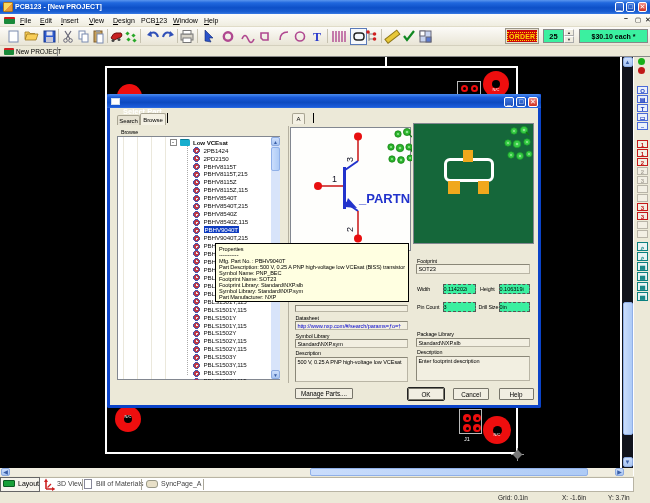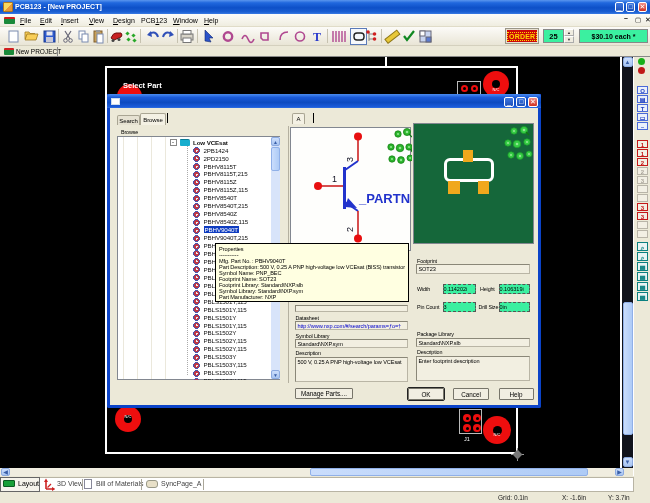--- a/index.html
+++ b/index.html
@@ -28,21 +28,21 @@
 #rpanel{left:633px;top:57px;width:17px;height:435px;background:#ECE9D8;border-left:1px solid #fff}
 .rico{position:absolute;left:637px;width:11px;height:8px;font-size:6px;line-height:8px;text-align:center;font-weight:bold}
 
 #tabrow{left:0;top:476px;width:650px;height:16px;background:#ECE9D8}
 #tabrowbg{left:0;top:477px;width:634px;height:15px;background:#fff;border:1px solid #B8B4A4}
 .btab{position:absolute;top:477px;height:15px;font-size:7px;color:#444;white-space:nowrap}
 #statusbar{left:0;top:492px;width:650px;height:11px;background:#ECE9D8;font-size:7px;color:#333}
 
 #dlg{left:107px;top:94px;width:434px;height:314px;background:#ECE9D8;border:3px solid #0B43C8;border-top:none;border-radius:0 0 2px 2px}
 #dlgtitle{left:107px;top:94px;width:434px;height:14px;background:linear-gradient(180deg,#4A8CF0 0%,#1A5AD8 25%,#0C4AC0 60%,#1A5AD8 90%,#2E6EE0 100%);border-radius:3px 3px 0 0}
-#dlgtxt{left:123px;top:81px;color:#fff;font-size:7.5px;font-weight:bold}
+#dlgtxt{left:123px;top:107px;color:#fff;font-size:7.5px;font-weight:bold}
 .dbtn{top:96.5px;width:10px;height:10px;border-radius:2px;border:1px solid #fff;color:#fff;font-size:7px;line-height:8px;text-align:center}
 .tab{position:absolute;background:#F4F1E4;border:1px solid #A9A593;border-bottom:none;border-radius:2px 2px 0 0;font-size:6px;letter-spacing:-0.1px;text-align:center;color:#000}
 .lbl{position:absolute;font-size:5.4px;letter-spacing:-0.15px;color:#000;white-space:nowrap}
 .fld{position:absolute;background:#F2EFE1;border:1px solid #B9B5A5;border-top-color:#8A8778;border-left-color:#8A8778;font-size:5.6px;letter-spacing:-0.1px;color:#000;white-space:nowrap;overflow:hidden}
 .gfld{position:absolute;background:#3BF0A0;border:1px dashed #555;font-size:5.5px;color:#000;white-space:nowrap;overflow:hidden}
 .btn{position:absolute;background:#F1EEE2;border:1px solid #77756A;border-radius:1px;font-size:6.3px;text-align:center;color:#000}
 
 #treebox{left:117px;top:136px;width:163px;height:244px;background:#fff;border:1px solid #828790;overflow:hidden}
 .trow{position:absolute;left:0;font-size:6.2px;letter-spacing:-0.1px;color:#111;white-space:nowrap;height:8px;line-height:8px}
 .gear{position:absolute;width:7px;height:7px;background:radial-gradient(circle,#F0ECF0 0 1px,#BE3644 1px 2.3px,#4656B0 2.3px 3.3px,transparent 3.3px)}

